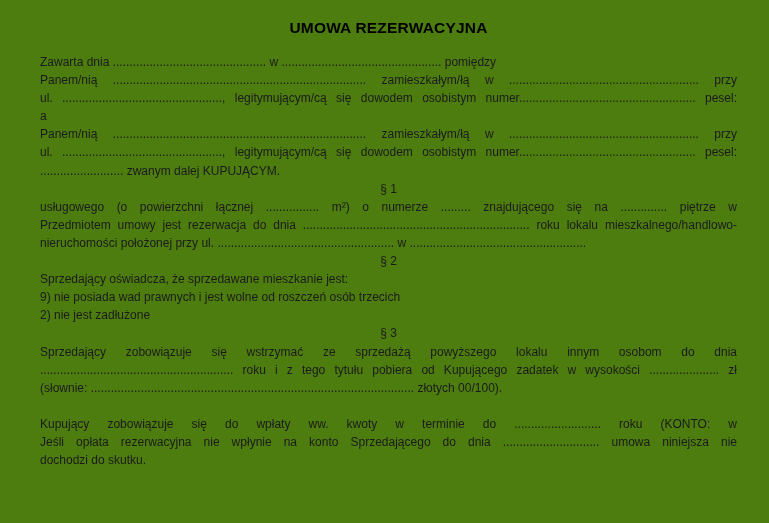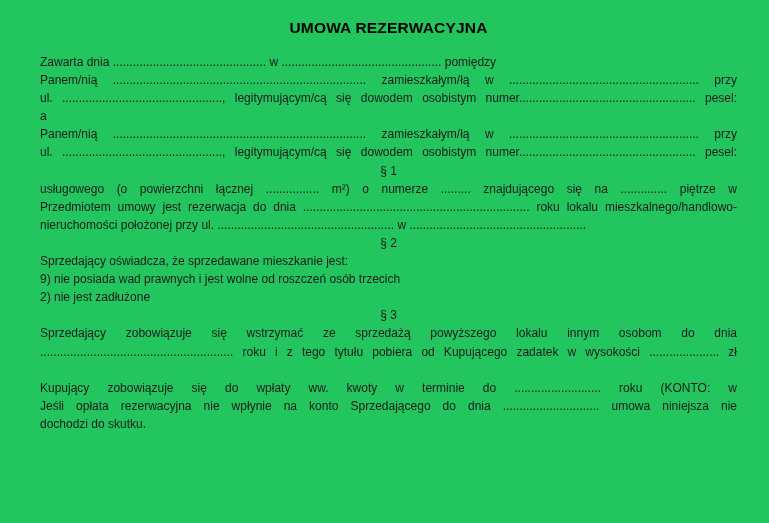--- a/index.html
+++ b/index.html
@@ -10,21 +10,21 @@
   body {
     width: 769px;
     height: 523px;
     overflow: hidden;
   }
   .page {
     box-sizing: border-box;
     width: 769px;
     height: 523px;
     padding: 17px 32px 0 40px;
-    background: #22c55e;
+    background: #4d7c0f;
     font-family: "Liberation Sans", "DejaVu Sans", sans-serif;
     color: #1b1b1b;
   }
   .doc-title {
     text-align: center;
     font-weight: bold;
     font-size: 15.5px;
     line-height: 21px;
     color: #000000;
     margin-bottom: 15px;
@@ -54,29 +54,31 @@
 
 <div class="page">
   <div class="doc-title">UMOWA REZERWACYJNA</div>
   <div class="doc-body">
     <div class="ln">Zawarta dnia .............................................. w ................................................ pomiędzy</div>
     <div class="ln just">Panem/nią ............................................................................ zamieszkałym/łą w ......................................................... przy</div>
     <div class="ln just">ul. ................................................, legitymującym/cą się dowodem osobistym numer..................................................... pesel:</div>
     <div class="ln">a</div>
     <div class="ln just">Panem/nią ............................................................................ zamieszkałym/łą w ......................................................... przy</div>
     <div class="ln just">ul. ................................................, legitymującym/cą się dowodem osobistym numer..................................................... pesel:</div>
+    <div class="ln">......................... zwanym dalej KUPUJĄCYM.</div>
     <div class="ln center">§ 1</div>
     <div class="ln just">usługowego (o powierzchni łącznej ................ m²) o numerze ......... znajdującego się na .............. piętrze w</div>
     <div class="ln just">Przedmiotem umowy jest rezerwacja do dnia .................................................................... roku lokalu mieszkalnego/handlowo-</div>
     <div class="ln">nieruchomości położonej przy ul. ..................................................... w .....................................................</div>
     <div class="ln center">§ 2</div>
     <div class="ln">Sprzedający oświadcza, że sprzedawane mieszkanie jest:</div>
     <div class="ln">9) nie posiada wad prawnych i jest wolne od roszczeń osób trzecich</div>
     <div class="ln">2) nie jest zadłużone</div>
     <div class="ln center">§ 3</div>
     <div class="ln just">Sprzedający zobowiązuje się wstrzymać ze sprzedażą powyższego lokalu innym osobom do dnia</div>
     <div class="ln just">.......................................................... roku i z tego tytułu pobiera od Kupującego zadatek w wysokości ..................... zł</div>
+    <div class="ln">(słownie: ................................................................................................. złotych 00/100).</div>
     <div class="ln"></div>
     <div class="ln just">Kupujący zobowiązuje się do wpłaty ww. kwoty w terminie do .......................... roku (KONTO: w</div>
     <div class="ln just">Jeśli opłata rezerwacyjna nie wpłynie na konto Sprzedającego do dnia ............................. umowa niniejsza nie</div>
     <div class="ln">dochodzi do skutku.</div>
   </div>
 </div>
 
 </body></html>

